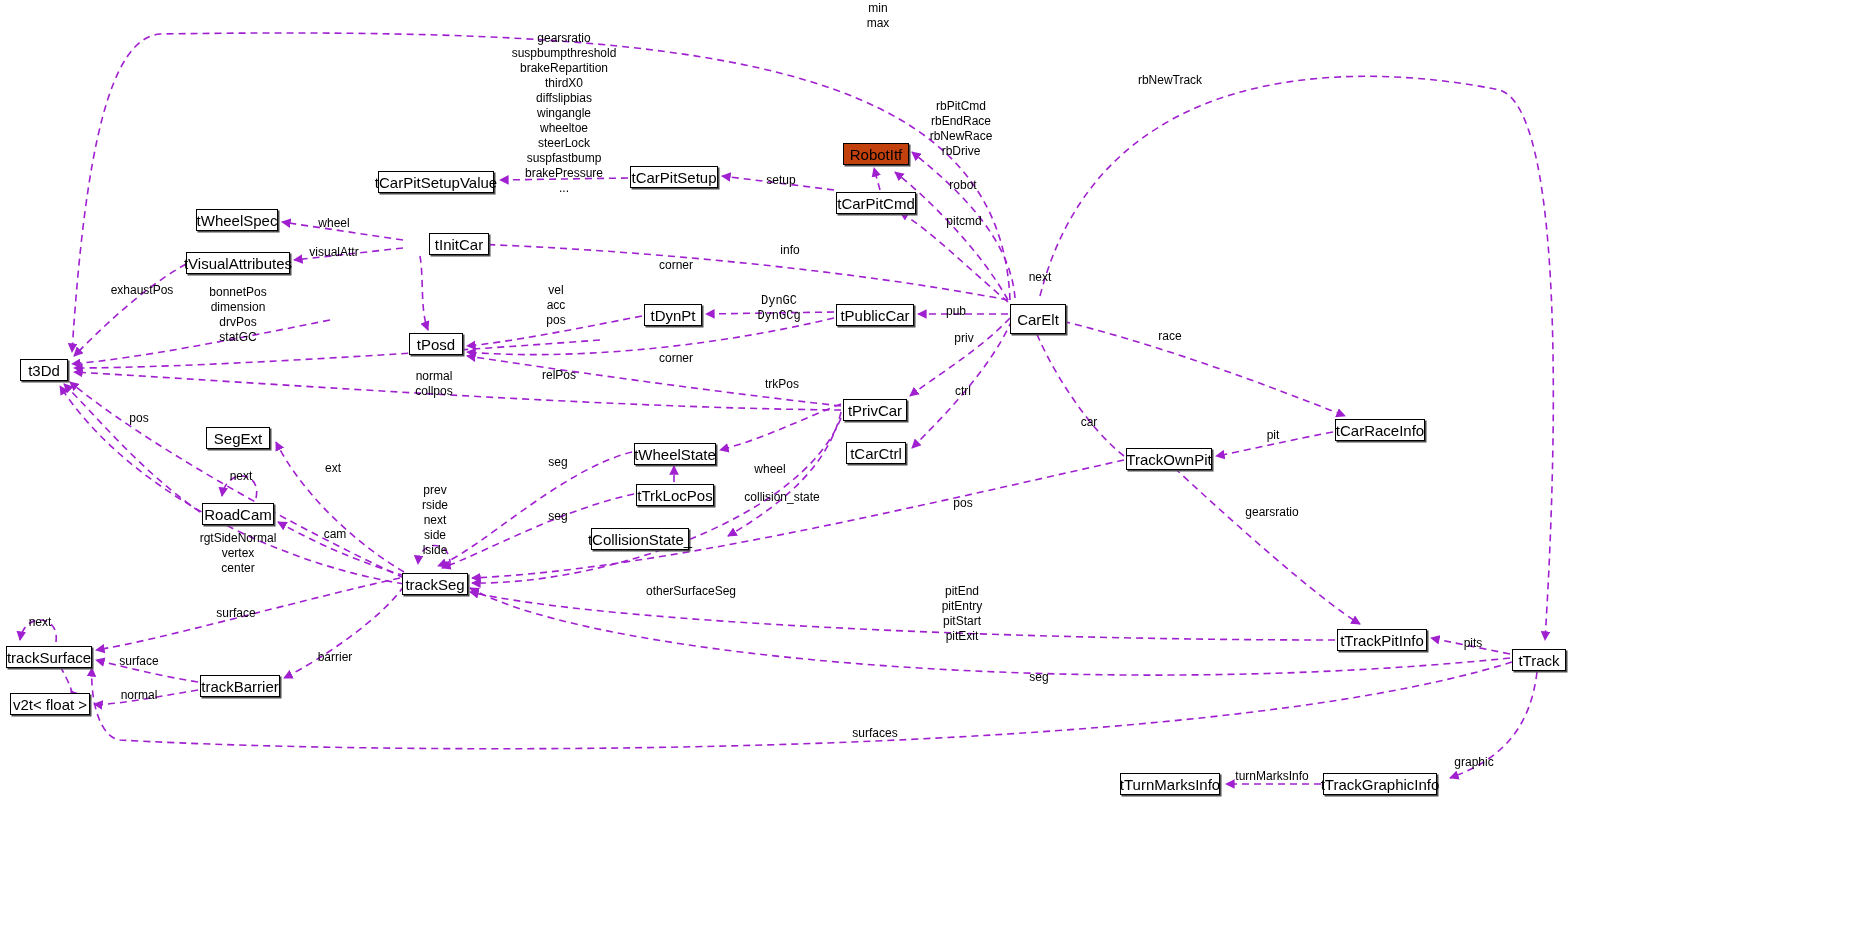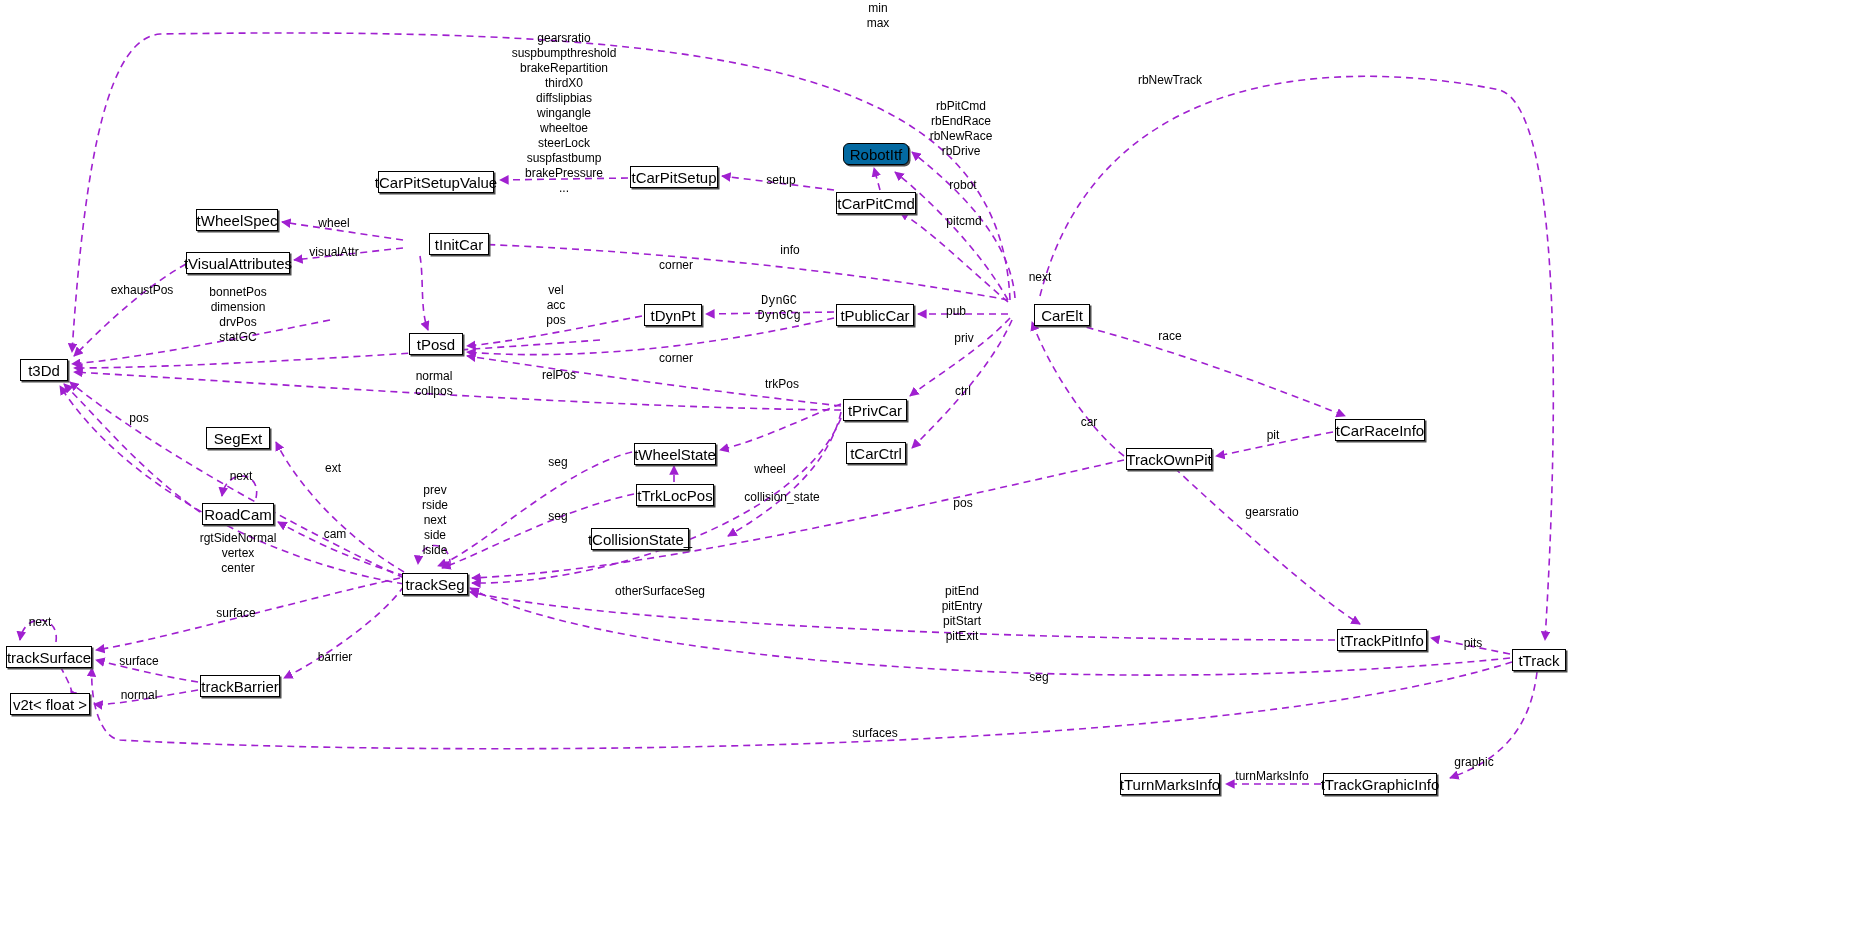--- a/index.html
+++ b/index.html
@@ -30,22 +30,21 @@
     color: #000000;
     font-size: 15px;
     line-height: 1;
     display: flex;
     align-items: center;
     justify-content: center;
     white-space: nowrap;
     box-shadow: 1.5px 1.5px 0 0 #4d4d4d;
   }
   .node.highlight {
-    background: #0369a1;
-    border-radius: 6px;
+    background: #c2410c;
   }
   .edge-label {
     position: absolute;
     font-size: 12px;
     color: #000000;
     line-height: 15px;
     white-space: pre;
     text-align: center;
     transform: translate(-50%, -50%);
     pointer-events: none;
@@ -171,21 +170,21 @@
   <div id="node-layer">
       <div class="node highlight" style="left: 843px; top: 143px; width: 66px; height: 22px;">RobotItf</div>
       <div class="node" style="left: 378px; top: 171px; width: 116px; height: 22px;">tCarPitSetupValue</div>
       <div class="node" style="left: 630px; top: 166px; width: 88px; height: 22px;">tCarPitSetup</div>
       <div class="node" style="left: 836px; top: 192px; width: 80px; height: 22px;">tCarPitCmd</div>
       <div class="node" style="left: 196px; top: 209px; width: 82px; height: 22px;">tWheelSpec</div>
       <div class="node" style="left: 405px; top: 233px; width: 60px; height: 22px; margin-left: 24px;">tInitCar</div>
       <div class="node" style="left: 186px; top: 252px; width: 104px; height: 22px;">tVisualAttributes</div>
       <div class="node" style="left: 644px; top: 304px; width: 58px; height: 22px;">tDynPt</div>
       <div class="node" style="left: 836px; top: 304px; width: 78px; height: 22px;">tPublicCar</div>
-      <div class="node" style="left: 1034px; top: 304px; width: 56px; height: 22px;">CarElt</div>
+      <div class="node" style="left: 1010px; top: 304px; width: 56px; height: 30px;">CarElt</div>
       <div class="node" style="left: 20px; top: 359px; width: 48px; height: 22px;">t3Dd</div>
       <div class="node" style="left: 409px; top: 333px; width: 54px; height: 22px;">tPosd</div>
       <div class="node" style="left: 843px; top: 399px; width: 64px; height: 22px;">tPrivCar</div>
       <div class="node" style="left: 1335px; top: 419px; width: 90px; height: 22px;">tCarRaceInfo</div>
       <div class="node" style="left: 206px; top: 427px; width: 64px; height: 22px;">SegExt</div>
       <div class="node" style="left: 634px; top: 443px; width: 82px; height: 22px;">tWheelState</div>
       <div class="node" style="left: 846px; top: 442px; width: 60px; height: 22px;">tCarCtrl</div>
       <div class="node" style="left: 1126px; top: 448px; width: 86px; height: 22px;">TrackOwnPit</div>
       <div class="node" style="left: 636px; top: 484px; width: 78px; height: 22px;">tTrkLocPos</div>
       <div class="node" style="left: 202px; top: 503px; width: 72px; height: 22px;">RoadCam</div>
@@ -258,21 +257,21 @@
 side
 lside</div>
       <div class="edge-label" style="left: 782px; top: 497px;">collision_state</div>
       <div class="edge-label" style="left: 963px; top: 503px;">pos</div>
       <div class="edge-label" style="left: 558px; top: 516px;">seg</div>
       <div class="edge-label" style="left: 1272px; top: 512px;">gearsratio</div>
       <div class="edge-label" style="left: 335px; top: 534px;">cam</div>
       <div class="edge-label" style="left: 238px; top: 553px;">rgtSideNormal
 vertex
 center</div>
-      <div class="edge-label" style="left: 660px; top: 591px;">otherSurfaceSeg</div>
+      <div class="edge-label" style="left: 691px; top: 591px;">otherSurfaceSeg</div>
       <div class="edge-label" style="left: 962px; top: 614px;">pitEnd
 pitEntry
 pitStart
 pitExit</div>
       <div class="edge-label" style="left: 40px; top: 622px;">next</div>
       <div class="edge-label" style="left: 236px; top: 613px;">surface</div>
       <div class="edge-label" style="left: 335px; top: 657px;">barrier</div>
       <div class="edge-label" style="left: 139px; top: 661px;">surface</div>
       <div class="edge-label" style="left: 1473px; top: 643px;">pits</div>
       <div class="edge-label" style="left: 1039px; top: 677px;">seg</div>

